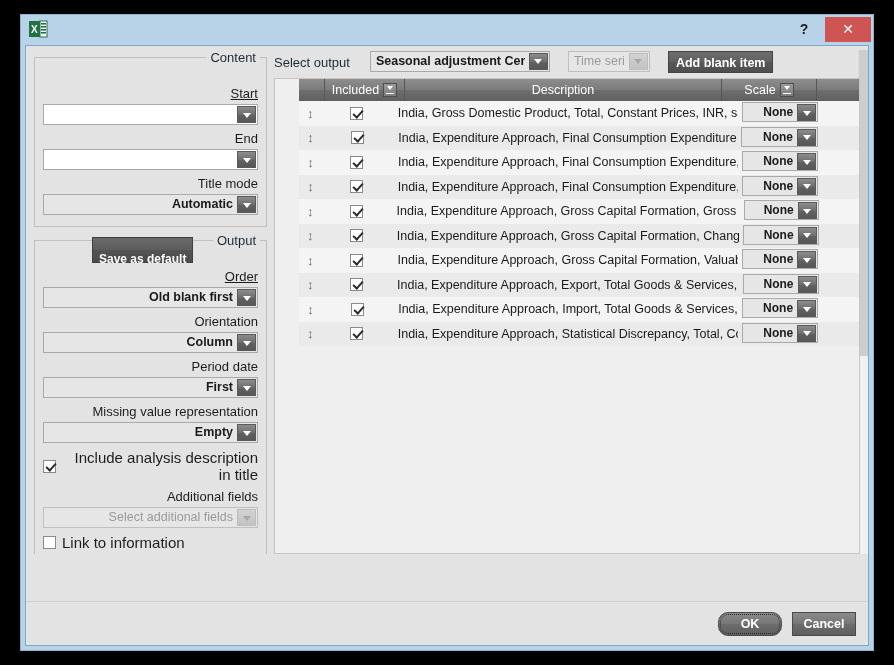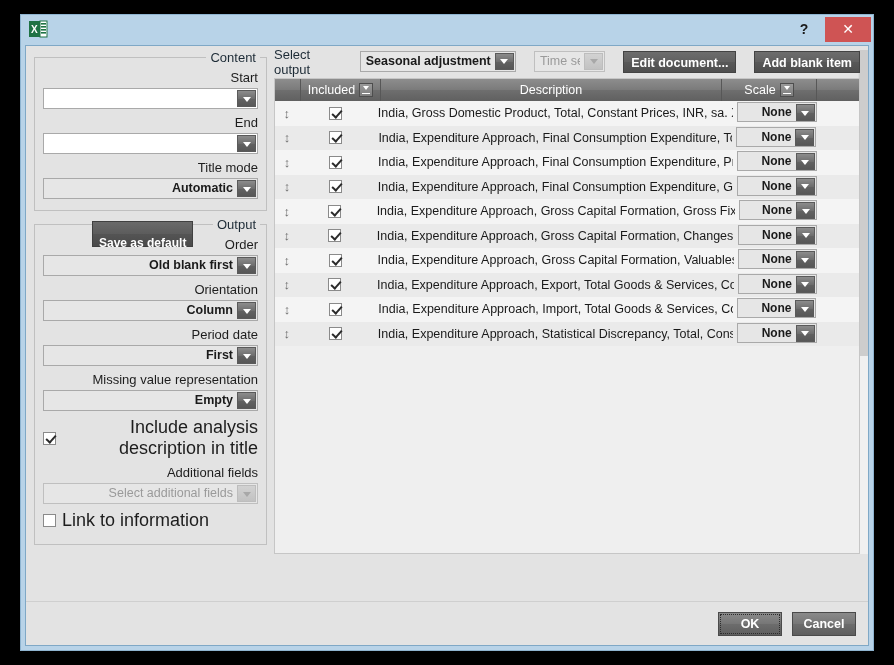--- a/index.html
+++ b/index.html
@@ -124,21 +124,21 @@
     padding: 0 4px;
     margin-left: 2px;
   }
 
   .fld-label {
     font-size: 13px;
     color: #1d1d1d;
     margin: 6px 0 3px 0;
     display: block;
   }
-  .fld-label.first { margin-top: 2px; }
+  .fld-label.first { margin-top: 18px; text-decoration: underline; }
 
   
   .combo {
     position: relative;
     height: 21px;
     border: 1px solid #a9a9a9;
     background: #ffffff;
     box-sizing: border-box;
     margin-bottom: 2px;
   }
@@ -205,21 +205,21 @@
     content: "";
     position: absolute;
     left: 4px;
     top: 0px;
     width: 4px;
     height: 8px;
     border: solid #2b2b2b;
     border-width: 0 2px 2px 0;
     transform: rotate(42deg);
   }
-  .chklabel { font-size: 18px; color: #1d1d1d; }
+  .chklabel { font-size: 15px; color: #1d1d1d; }
 
   .save-default-btn {
     position: absolute;
     left: 57px;
     top: -11px;
     height: 18px;
     line-height: 18px;
     padding: 12px 6px;
     font-size: 12px;
     font-weight: bold;
@@ -292,20 +292,21 @@
   .grid {
     position: absolute;
     left: 0;
     right: 0;
     top: 28px;
     bottom: 0;
     background: #efefef;
     border: 1px solid #c6c6c6;
     box-sizing: border-box;
     overflow: hidden;
+    padding-left: 24px;
   }
   .grid-head {
     display: flex;
     height: 22px;
     background: linear-gradient(to bottom, #8d8d8d 0%, #7b7b7b 48%, #6e6e6e 52%, #606060 100%);
     color: #ffffff;
     font-size: 12.5px;
     align-items: center;
   }
   .gh {
@@ -415,20 +416,21 @@
     background: linear-gradient(to bottom, #8a8a8a 0%, #777777 48%, #6c6c6c 52%, #5e5e5e 100%);
     border: 1px solid #4a4a4a;
     box-sizing: border-box;
     text-align: center;
     line-height: 22px;
     cursor: default;
   }
   .dlg-btn.focused {
     outline: 1px dotted #2b2b2b;
     outline-offset: -3px;
+    border-radius: 10px;
   }
 </style>
 </head>
 <body>
 
 <div id="window">
 
   <div class="titlebar">
     <span class="app-icon">
       <svg width="20" height="20" viewBox="0 0 20 20">
@@ -535,21 +537,20 @@
         <div class="toolbar">
           <span class="tb-label">Select output</span>
           <div class="combo filled tb-combo">
             <span class="cval">Seasonal adjustment Cens...</span>
             <span class="carrow"></span>
           </div>
           <div class="combo disabled tb-combo ts">
             <span class="cval">Time series</span>
             <span class="carrow"></span>
           </div>
-          <div class="tb-btn">Edit document...</div>
           <div class="tb-btn">Add blank item</div>
         </div>
 
         <div class="grid">
           <div class="grid-head">
             <div class="gh c-drag"></div>
             <div class="gh c-inc">
               <span>Included</span><span class="filter-btn"></span>
             </div>
             <div class="gh c-desc">

